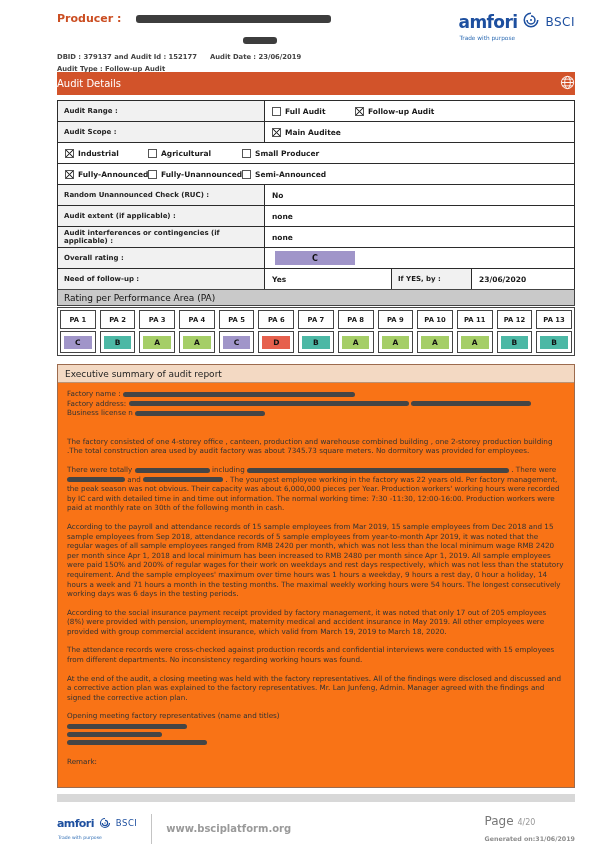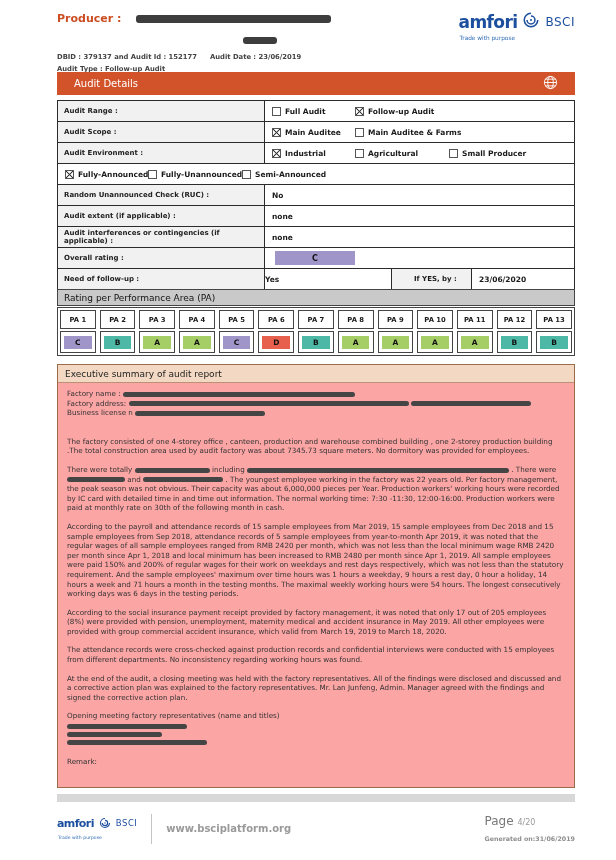--- a/index.html
+++ b/index.html
@@ -21,32 +21,32 @@
   #logo-top { position:absolute; right:0; top:3px; }
   .amfori-row { display:flex; align-items:center; gap:5px; color:#1d4f9f; }
   .amfori-word { font-size:17px; font-weight:bold; letter-spacing:-0.6px; line-height:1; }
   .bsci-word { font-size:12px; letter-spacing:0.5px; line-height:1; }
   .amfori-tagline { font-size:5.8px; color:#2f6db4; margin-top:2px; margin-left:1px; }
 
   
   #bar-audit-details {
     left:57px; top:72px; width:518px; height:23px; background:#d2532a; color:#fff;
     display:flex; align-items:center; justify-content:space-between;
-    padding:0 17px; box-sizing:border-box; font-size:10px;
+    padding:0 0; box-sizing:border-box; font-size:10px;
   }
 
   
   #details-table { left:57px; top:100px; width:518px; border:1px solid #2b2b2b; box-sizing:border-box; background:#fff; }
   .tr { display:flex; height:20px; border-bottom:1px solid #2b2b2b; }
   .tr:last-child { border-bottom:none; }
   .td { box-sizing:border-box; display:flex; align-items:center; }
   .td.label { width:207px; background:#f1f1f1; border-right:1px solid #2b2b2b; padding-left:6px; font-size:7px; font-weight:bold; color:#222; }
   .td.value { flex:1; position:relative; font-size:7.5px; font-weight:bold; padding-left:7px; }
-  .td.v1 { width:127px; border-right:1px solid #2b2b2b; padding-left:0; font-size:7.5px; font-weight:bold; }
-  .td.v2 { width:80px;  background:#f1f1f1; border-right:1px solid #2b2b2b; padding-left:22px; font-size:7px; font-weight:bold; }
+  .td.v1 { width:127px; border-right:1px solid #2b2b2b; padding-left:7px; font-size:7.5px; font-weight:bold; }
+  .td.v2 { width:80px;  background:#f1f1f1; border-right:1px solid #2b2b2b; padding-left:6px; font-size:7px; font-weight:bold; }
   .td.v3 { flex:1; padding-left:7px; font-size:7.5px; font-weight:bold; }
   .opt { position:absolute; top:0; height:100%; display:flex; align-items:center; gap:4px; font-size:7.5px; font-weight:bold; white-space:nowrap; }
   .o1 { left:7px; } .o2 { left:90px; } .o3 { left:184px; }
   .cb { width:9px; height:9px; border:1px solid #555; background:#fff; box-sizing:border-box; flex:0 0 auto; }
   .cb[data-checked="true"] {
     background-image:
       linear-gradient(45deg,  transparent 42%, #333 46%, #333 54%, transparent 58%),
       linear-gradient(-45deg, transparent 42%, #333 46%, #333 54%, transparent 58%);
   }
   .rating-badge { width:80px; height:14px; margin-left:3px; display:flex; align-items:center; justify-content:center; font-size:8px; font-weight:bold; color:#111; }
@@ -58,21 +58,21 @@
   
   #pa-section { left:57px; top:289px; width:518px; }
   .pa-titlebar { height:17px; background:#c9c9c9; border:1px solid #444; box-sizing:border-box; display:flex; align-items:center; padding-left:6px; font-size:9px; color:#111; }
   .pa-table { margin-top:1px; border:1px solid #444; padding:2px; display:flex; gap:4px; background:#fff; }
   .pa-col { flex:1; display:flex; flex-direction:column; gap:2px; }
   .pa-head { border:1px solid #444; height:17px; display:flex; align-items:center; justify-content:center; font-size:6.8px; font-weight:bold; white-space:nowrap; }
   .pa-cell { border:1px solid #444; height:20px; display:flex; align-items:center; justify-content:center; }
   .pa-badge { width:82%; height:13px; display:flex; align-items:center; justify-content:center; font-size:7.5px; font-weight:bold; color:#111; }
 
   
-  #summary { left:57px; top:364px; width:518px; height:424px; background:#fca5a5; border:1px solid #9c6b4e; box-sizing:border-box; }
+  #summary { left:57px; top:364px; width:518px; height:424px; background:#f97316; border:1px solid #9c6b4e; box-sizing:border-box; }
   .sum-title { height:17px; background:#f3d9c3; border-bottom:1px solid #bb9274; display:flex; align-items:center; padding-left:7px; font-size:9px; color:#222; }
   .sum-body { padding:6px 9px 0 9px; font-size:7.2px; line-height:9.6px; color:#333; height:400px; overflow:hidden; box-sizing:border-box; }
   .sum-body p { margin:0 0 9px 0; }
   .factory-line { margin:0; }
   .sum-body .redact { height:5px; background:#454545; }
   .blob-line { display:block; margin:3px 0; }
   .remark-title { margin-bottom:0 !important; margin-top:12px !important; }
 
   
   #footer-bar { left:57px; top:794px; width:518px; height:8px; background:#d8d8d8; }
@@ -152,29 +152,24 @@
     </div>
   </div>
 
   <div class="tr">
     <div class="td label">Audit Scope :</div>
     <div class="td value">
       <span class="opt o1">
         <span class="cb" data-checked="true"></span>
         <span>Main Auditee</span>
       </span>
-      <span class="opt o2">
-        <span class="cb" data-checked="false"></span>
-        <span>Main Auditee &amp; Farms</span>
-      </span>
-    </div>
-  </div>
-
-  <div class="tr">
-    <div class="td label">Audit Environment :</div>
+    </div>
+  </div>
+
+  <div class="tr">
     <div class="td value">
       <span class="opt o1">
         <span class="cb" data-checked="true"></span>
         <span>Industrial</span>
       </span>
       <span class="opt o2">
         <span class="cb" data-checked="false"></span>
         <span>Agricultural</span>
       </span>
       <span class="opt o3">

